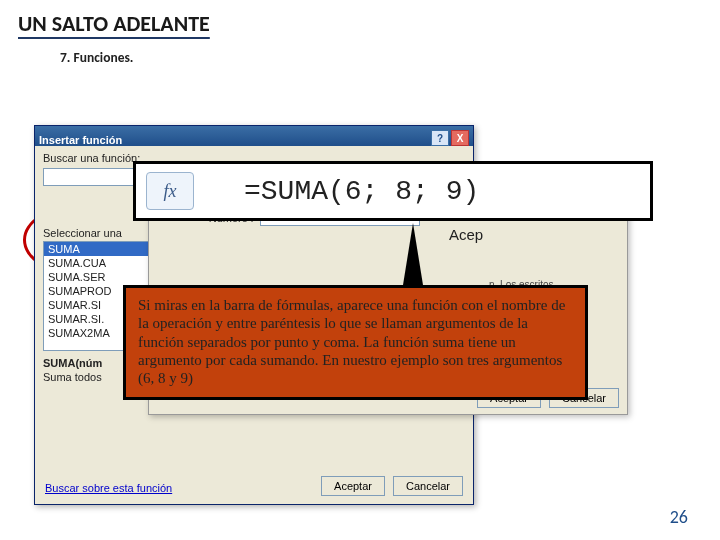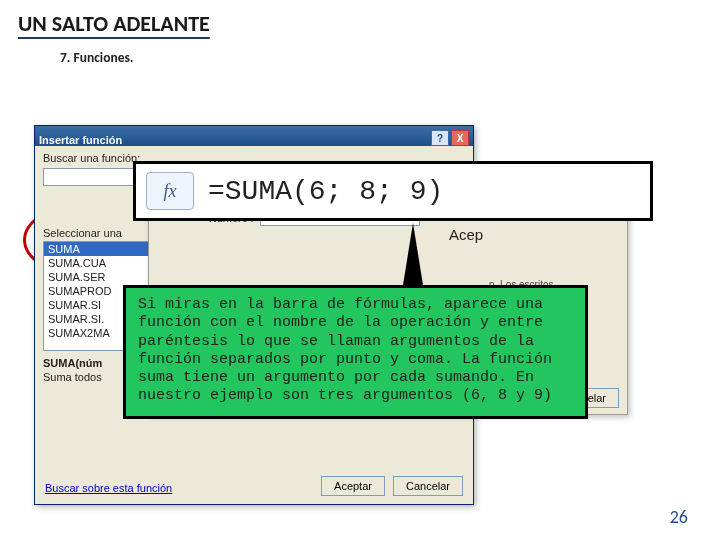--- a/index.html
+++ b/index.html
@@ -98,41 +98,41 @@
   .dlg-args .field { display: flex; gap: 6px; align-items: center; margin: 2px 0 2px 40px; }
   .dlg-args .field label { width: 55px; text-align: right; }
   .dlg-args .field input { width: 160px; height: 16px; border:1px solid #7f9db9; font-size:11px; padding:0 3px; }
   .dlg-args .rnote { position:absolute; right:8px; top:113px; width:130px; font-size:10px; color:#444; text-align:left; }
   .dlg-args .actions2 { position:absolute; right:8px; bottom:6px; display:flex; gap:8px; }
   
   .formula-layer {
     position: absolute; left: 105px; top: 56px;
     width: 520px; height: 60px;
     border: 3px solid #000; background: #fff;
-    display: flex; align-items: center;
+    display: flex; align-items: center; gap: 36px;
   }
   .fx-box {
     width: 48px; height: 38px; margin-left: 10px;
     border: 1px solid #9bb4cf; background: #eef4fb;
     display: flex; align-items: center; justify-content: center;
     font-style: italic; font-family: "Times New Roman", serif;
     font-size: 18px; color: #3a5a88;
     border-radius: 4px;
   }
   .formula-text {
     margin-left: 14px;
     font-family: Liberation Mono, monospace;
     font-size: 28px; color: #222;
   }
   
   .callout {
     position: absolute; left: 95px; top: 180px;
     width: 465px; padding: 8px 12px 10px 12px;
-    background: #22c55e; border: 3px solid #000;
-    font-family: Liberation Mono, monospace; font-size: 15px;
+    background: #c2410c; border: 3px solid #000;
+    font-family: Liberation Serif, serif; font-size: 15px;
     line-height: 1.22;
   }
   
   .tail1 {
     position:absolute; left:375px; top:118px;
     width:0;height:0;
     border-left:10px solid transparent;
     border-right:10px solid transparent;
     border-bottom:62px solid #000;
   }

